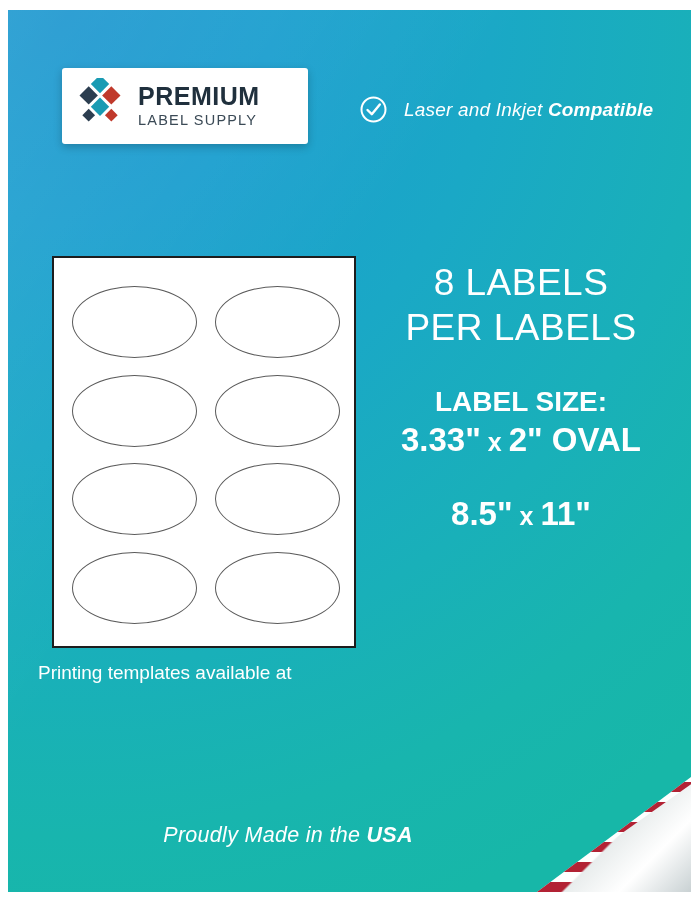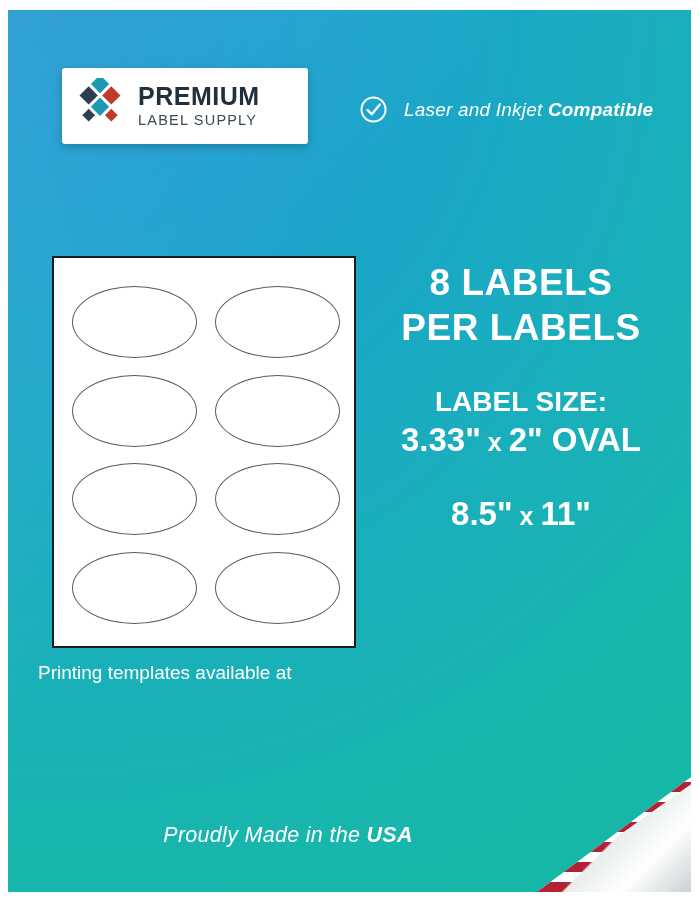--- a/index.html
+++ b/index.html
@@ -140,21 +140,21 @@
   .specs {
     position: absolute;
     left: 358px;
     top: 250px;
     width: 310px;
     text-align: center;
     color: #ffffff;
   }
   .spec-big {
     font-size: 37px;
-    font-weight: bold;
+    font-weight: normal;
     line-height: 1.22;
     letter-spacing: 0.5px;
   }
   .spec-gap { height: 34px; }
   .spec-label-size {
     font-size: 28px;
     font-weight: bold;
     line-height: 1.3;
   }
   .spec-size-value {

